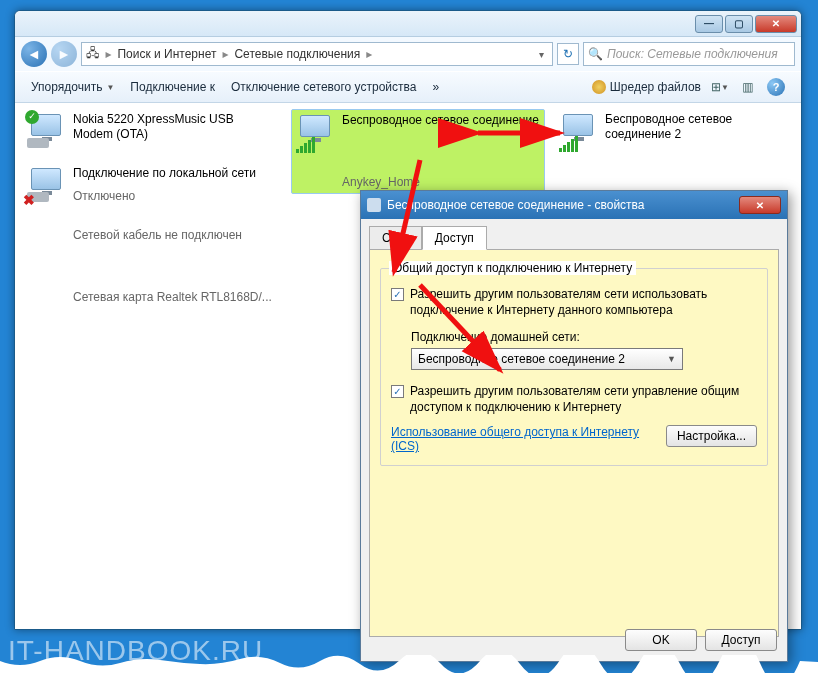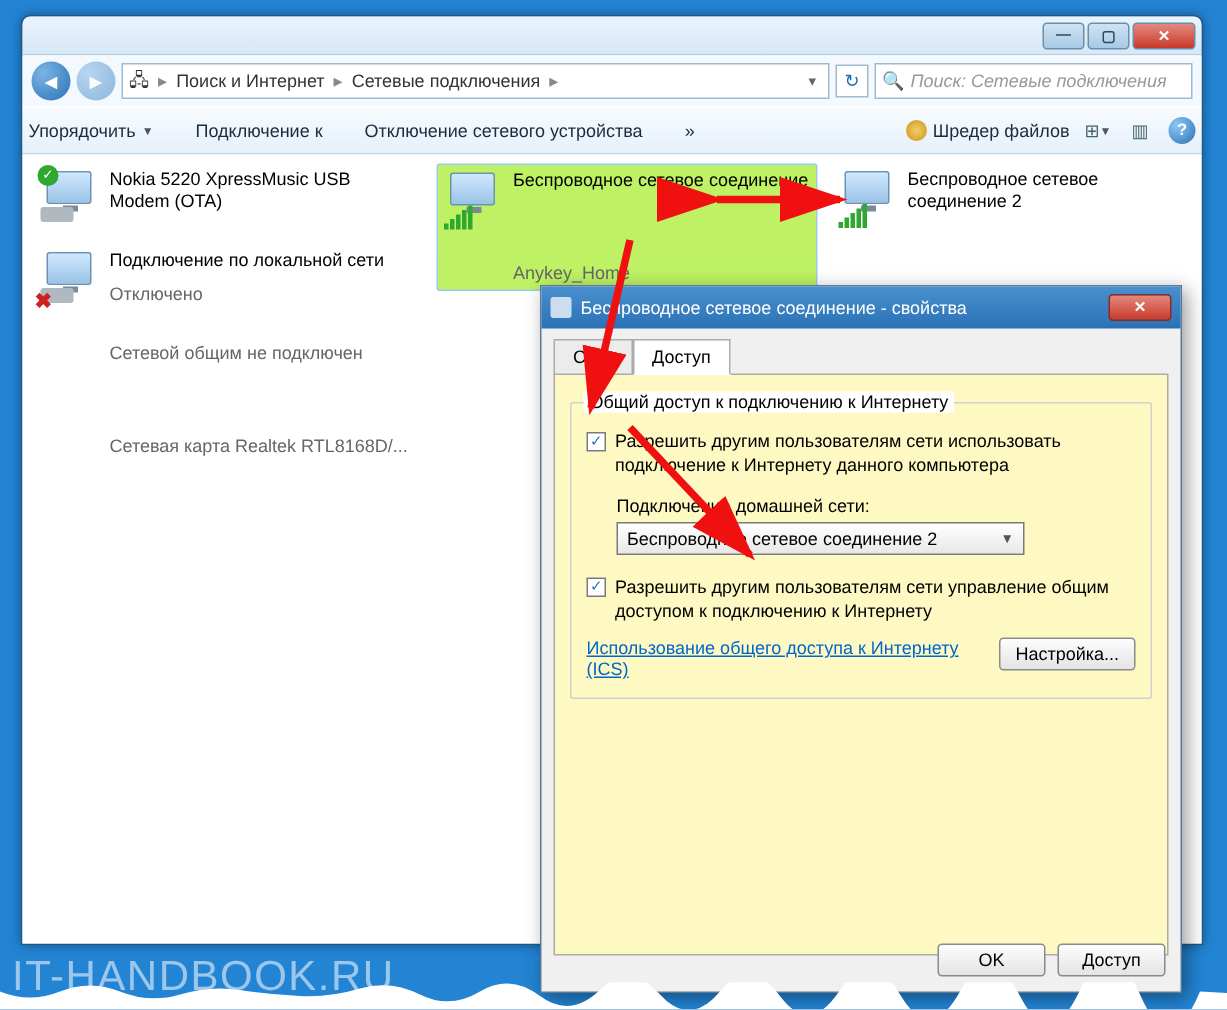--- a/index.html
+++ b/index.html
@@ -18,21 +18,21 @@
 .win-btn.close { background: linear-gradient(#e48a7e,#c83a2a); color:#fff; width:42px;}
 .nav { height: 34px; display:flex; align-items:center; padding:2px 6px; gap:4px; background:#f3f9ff;}
 .nav-back,.nav-fwd { width:26px; height:26px; border-radius:50%; background: radial-gradient(circle at 30% 30%, #7bb4e6,#2a72b5); display:flex; align-items:center; justify-content:center; color:#fff; font-size:14px;}
 .nav-fwd { opacity:.5;}
 .addr { flex:1; height:24px; border:1px solid #9fb9cf; background:#fff; display:flex; align-items:center; gap:6px; padding:0 4px; font-size:12px; color:#333;}
 .addr .sep{color:#888;}
 .addr .dd{margin-left:auto;color:#666;font-size:10px;padding:0 4px;}
 .refresh{width:22px;height:22px;border:1px solid #9fb9cf;background:#fff;display:flex;align-items:center;justify-content:center;font-size:12px;color:#1c6fb3;}
 .search{width:212px;height:24px;border:1px solid #9fb9cf;background:#fff;display:flex;align-items:center;padding:0 4px;font-size:12px;color:#999;font-style:italic;}
 .search .mag{color:#2a72b5;margin-right:4px;font-style:normal;}
-.toolbar{height:32px;background:linear-gradient(#f7fbff,#e6f0fa);border-top:1px solid #fff;border-bottom:1px solid #c3d6e7;display:flex;align-items:center;padding:0 4px;gap:28px;font-size:12px;color:#1a2b3c;}
+.toolbar{height:32px;background:linear-gradient(#f7fbff,#e6f0fa);border-top:1px solid #fff;border-bottom:1px solid #c3d6e7;display:flex;align-items:center;padding:0 16px;gap:16px;font-size:12px;color:#1a2b3c;}
 .tb-item{display:flex;align-items:center;gap:4px;cursor:default;}
 .tb-dd{font-size:8px;color:#555;}
 .tb-right{margin-left:auto;display:flex;align-items:center;gap:10px;}
 .shredder-ico{width:14px;height:14px;background:radial-gradient(circle,#f0d060,#d09020);border-radius:50%;}
 .view-ico,.pane-ico{width:18px;height:18px;display:flex;align-items:center;justify-content:center;color:#466;font-size:12px;}
 .help-ico{width:18px;height:18px;border-radius:50%;background:radial-gradient(circle at 30% 30%,#8cc8f5,#2a72b5);color:#fff;display:flex;align-items:center;justify-content:center;font-size:11px;font-weight:bold;}
 .content{position:relative;height:526px;background:#fff;overflow:hidden;}
 .conn-item{position:absolute;display:flex;gap:6px;font-size:12px;line-height:1.25;padding:3px 4px;}
 .conn-item.sel{background:#bef264;border:1px solid #9acaf0;border-radius:2px;}
 .conn-ico{width:40px;height:40px;position:relative;flex-shrink:0;}
@@ -177,21 +177,21 @@
     </div>
 
     <div class="conn-item" style="left:8px;top:60px;width:258px;">
       <div class="conn-ico">
         <div class="mon"></div>
           <div class="cable"></div>
           <div class="xmark">✖</div>
       </div>
       <div class="conn-txt">
         <div class="title">Подключение по локальной сети</div>
-        <div class="sub">Сетевой общим не подключен</div>
+        <div class="sub">Сетевой кабель не подключен</div>
         <div class="sub">Сетевая карта Realtek RTL8168D/...</div>
       </div>
     </div>
 
   </div>
 </div>
 
 <div class="dialog">
   <div class="dlg-title">
     <span class="ico"></span>

